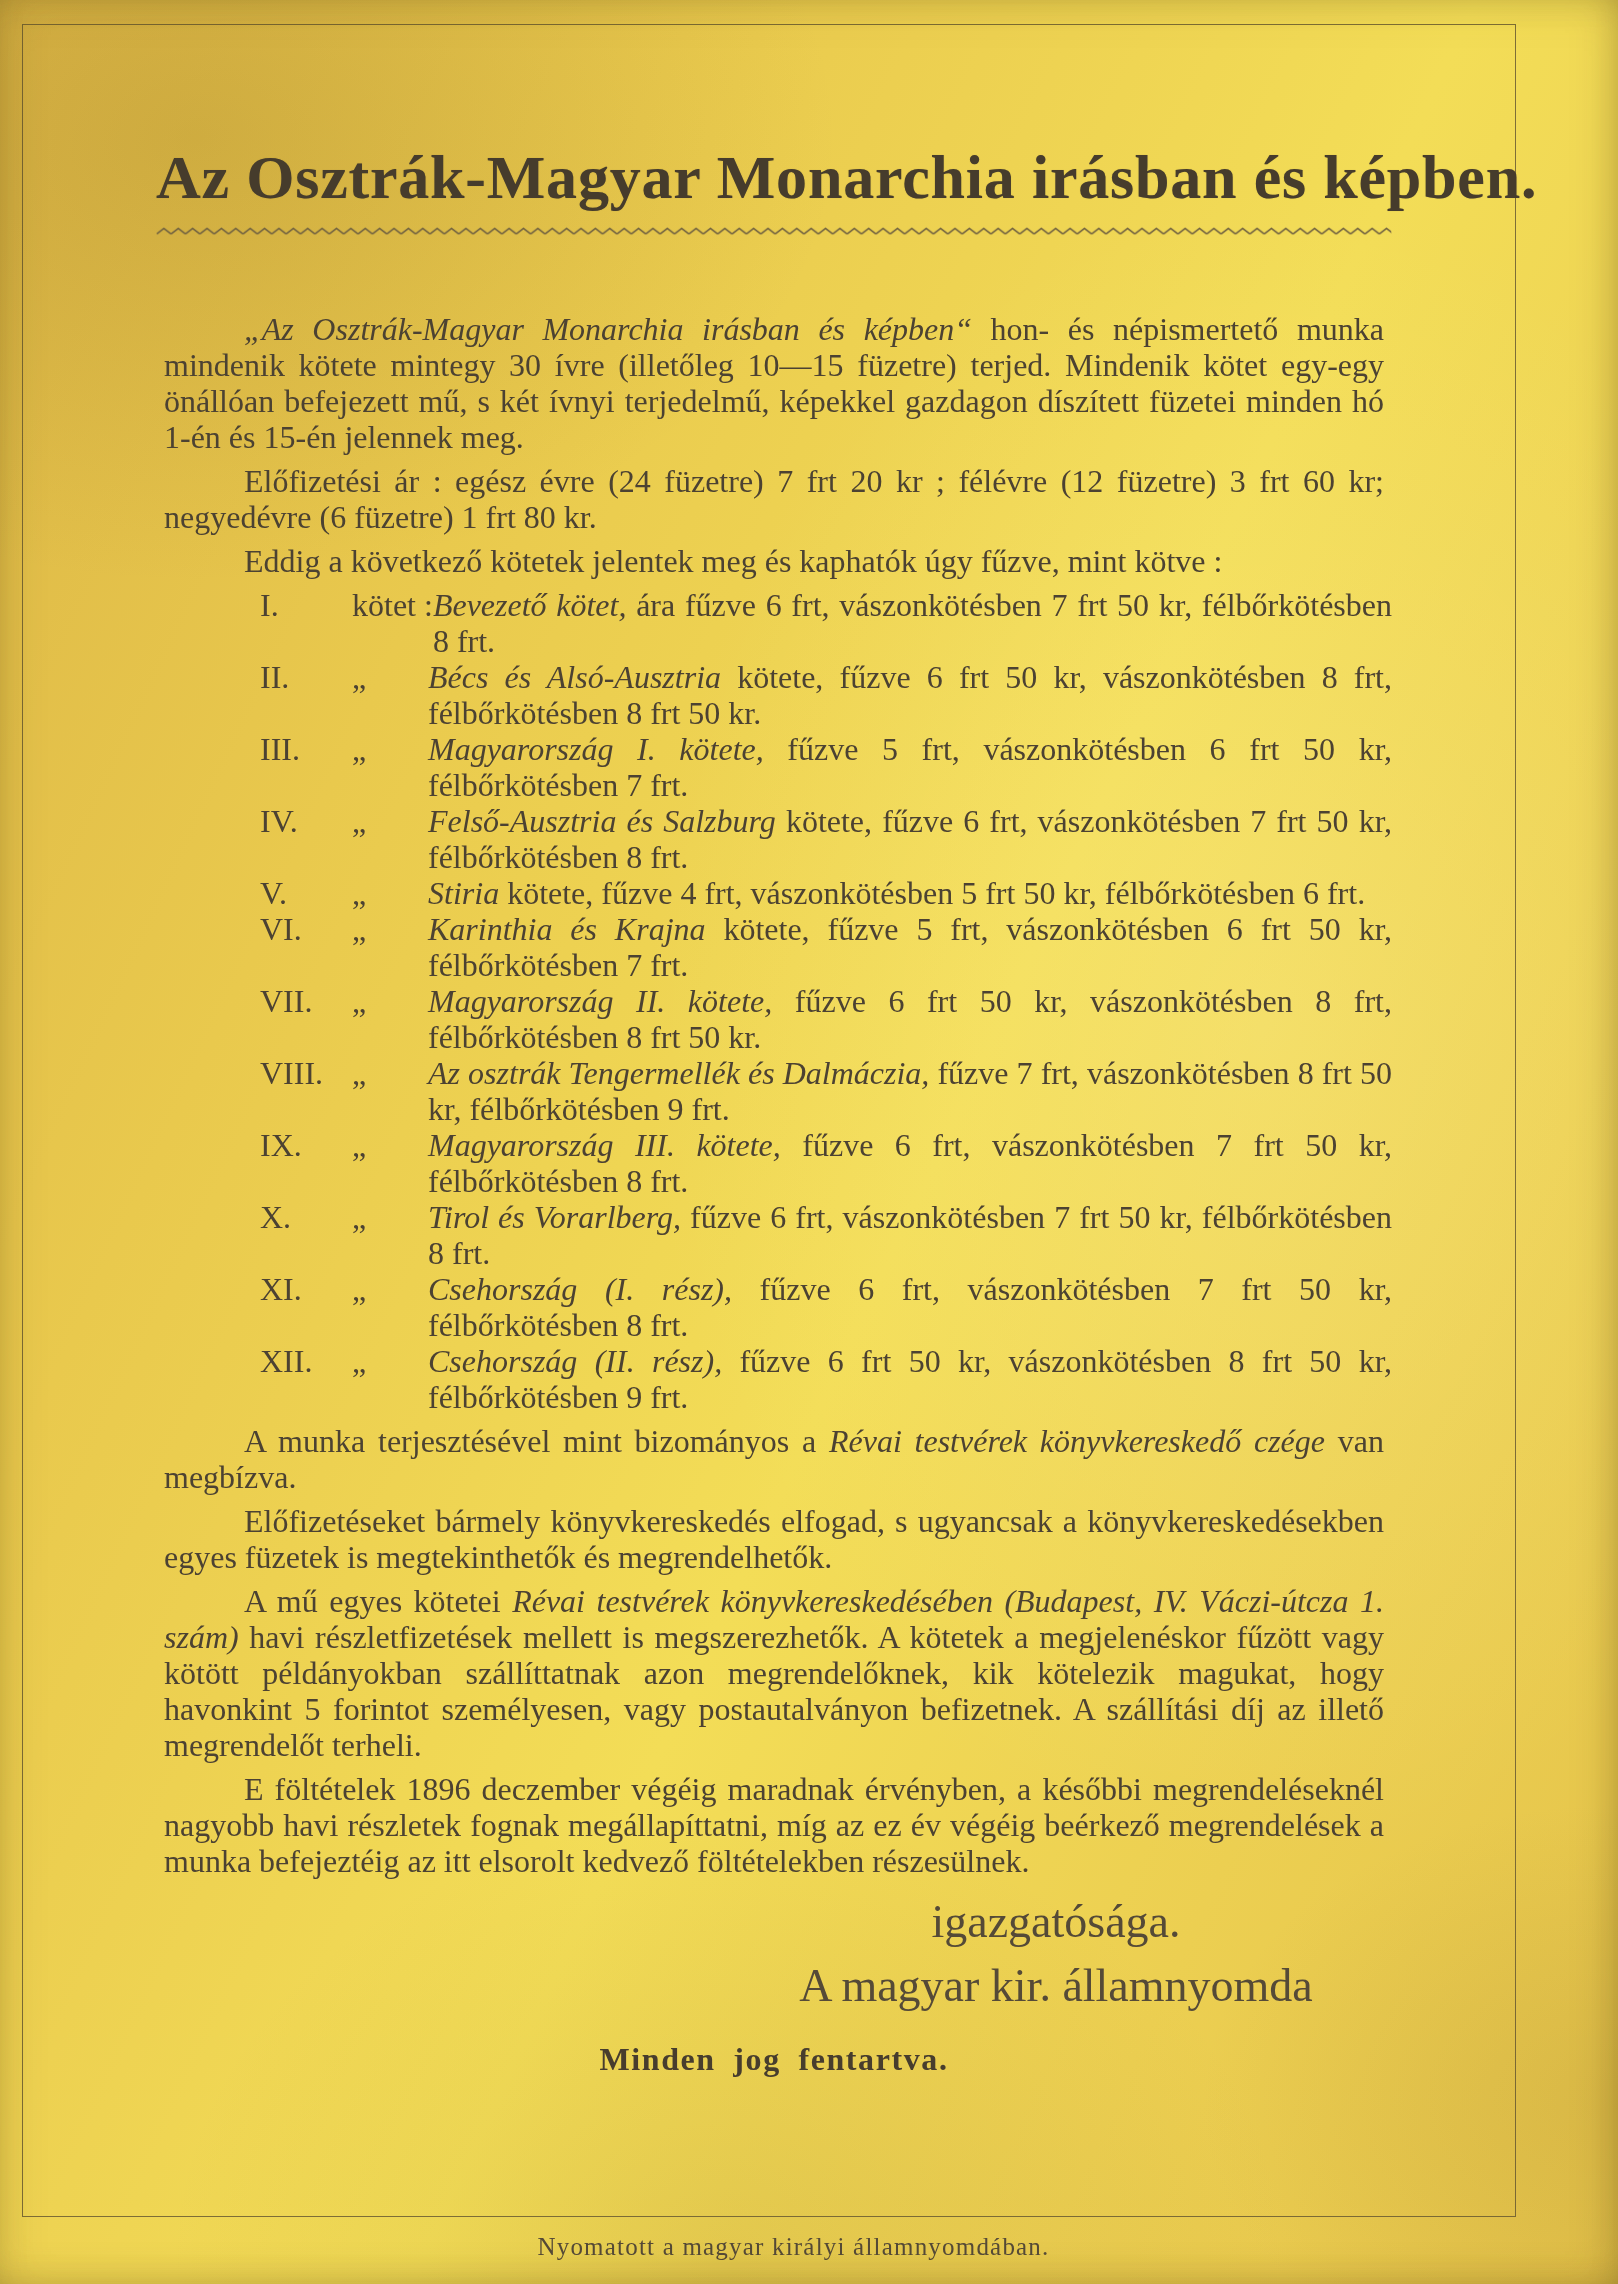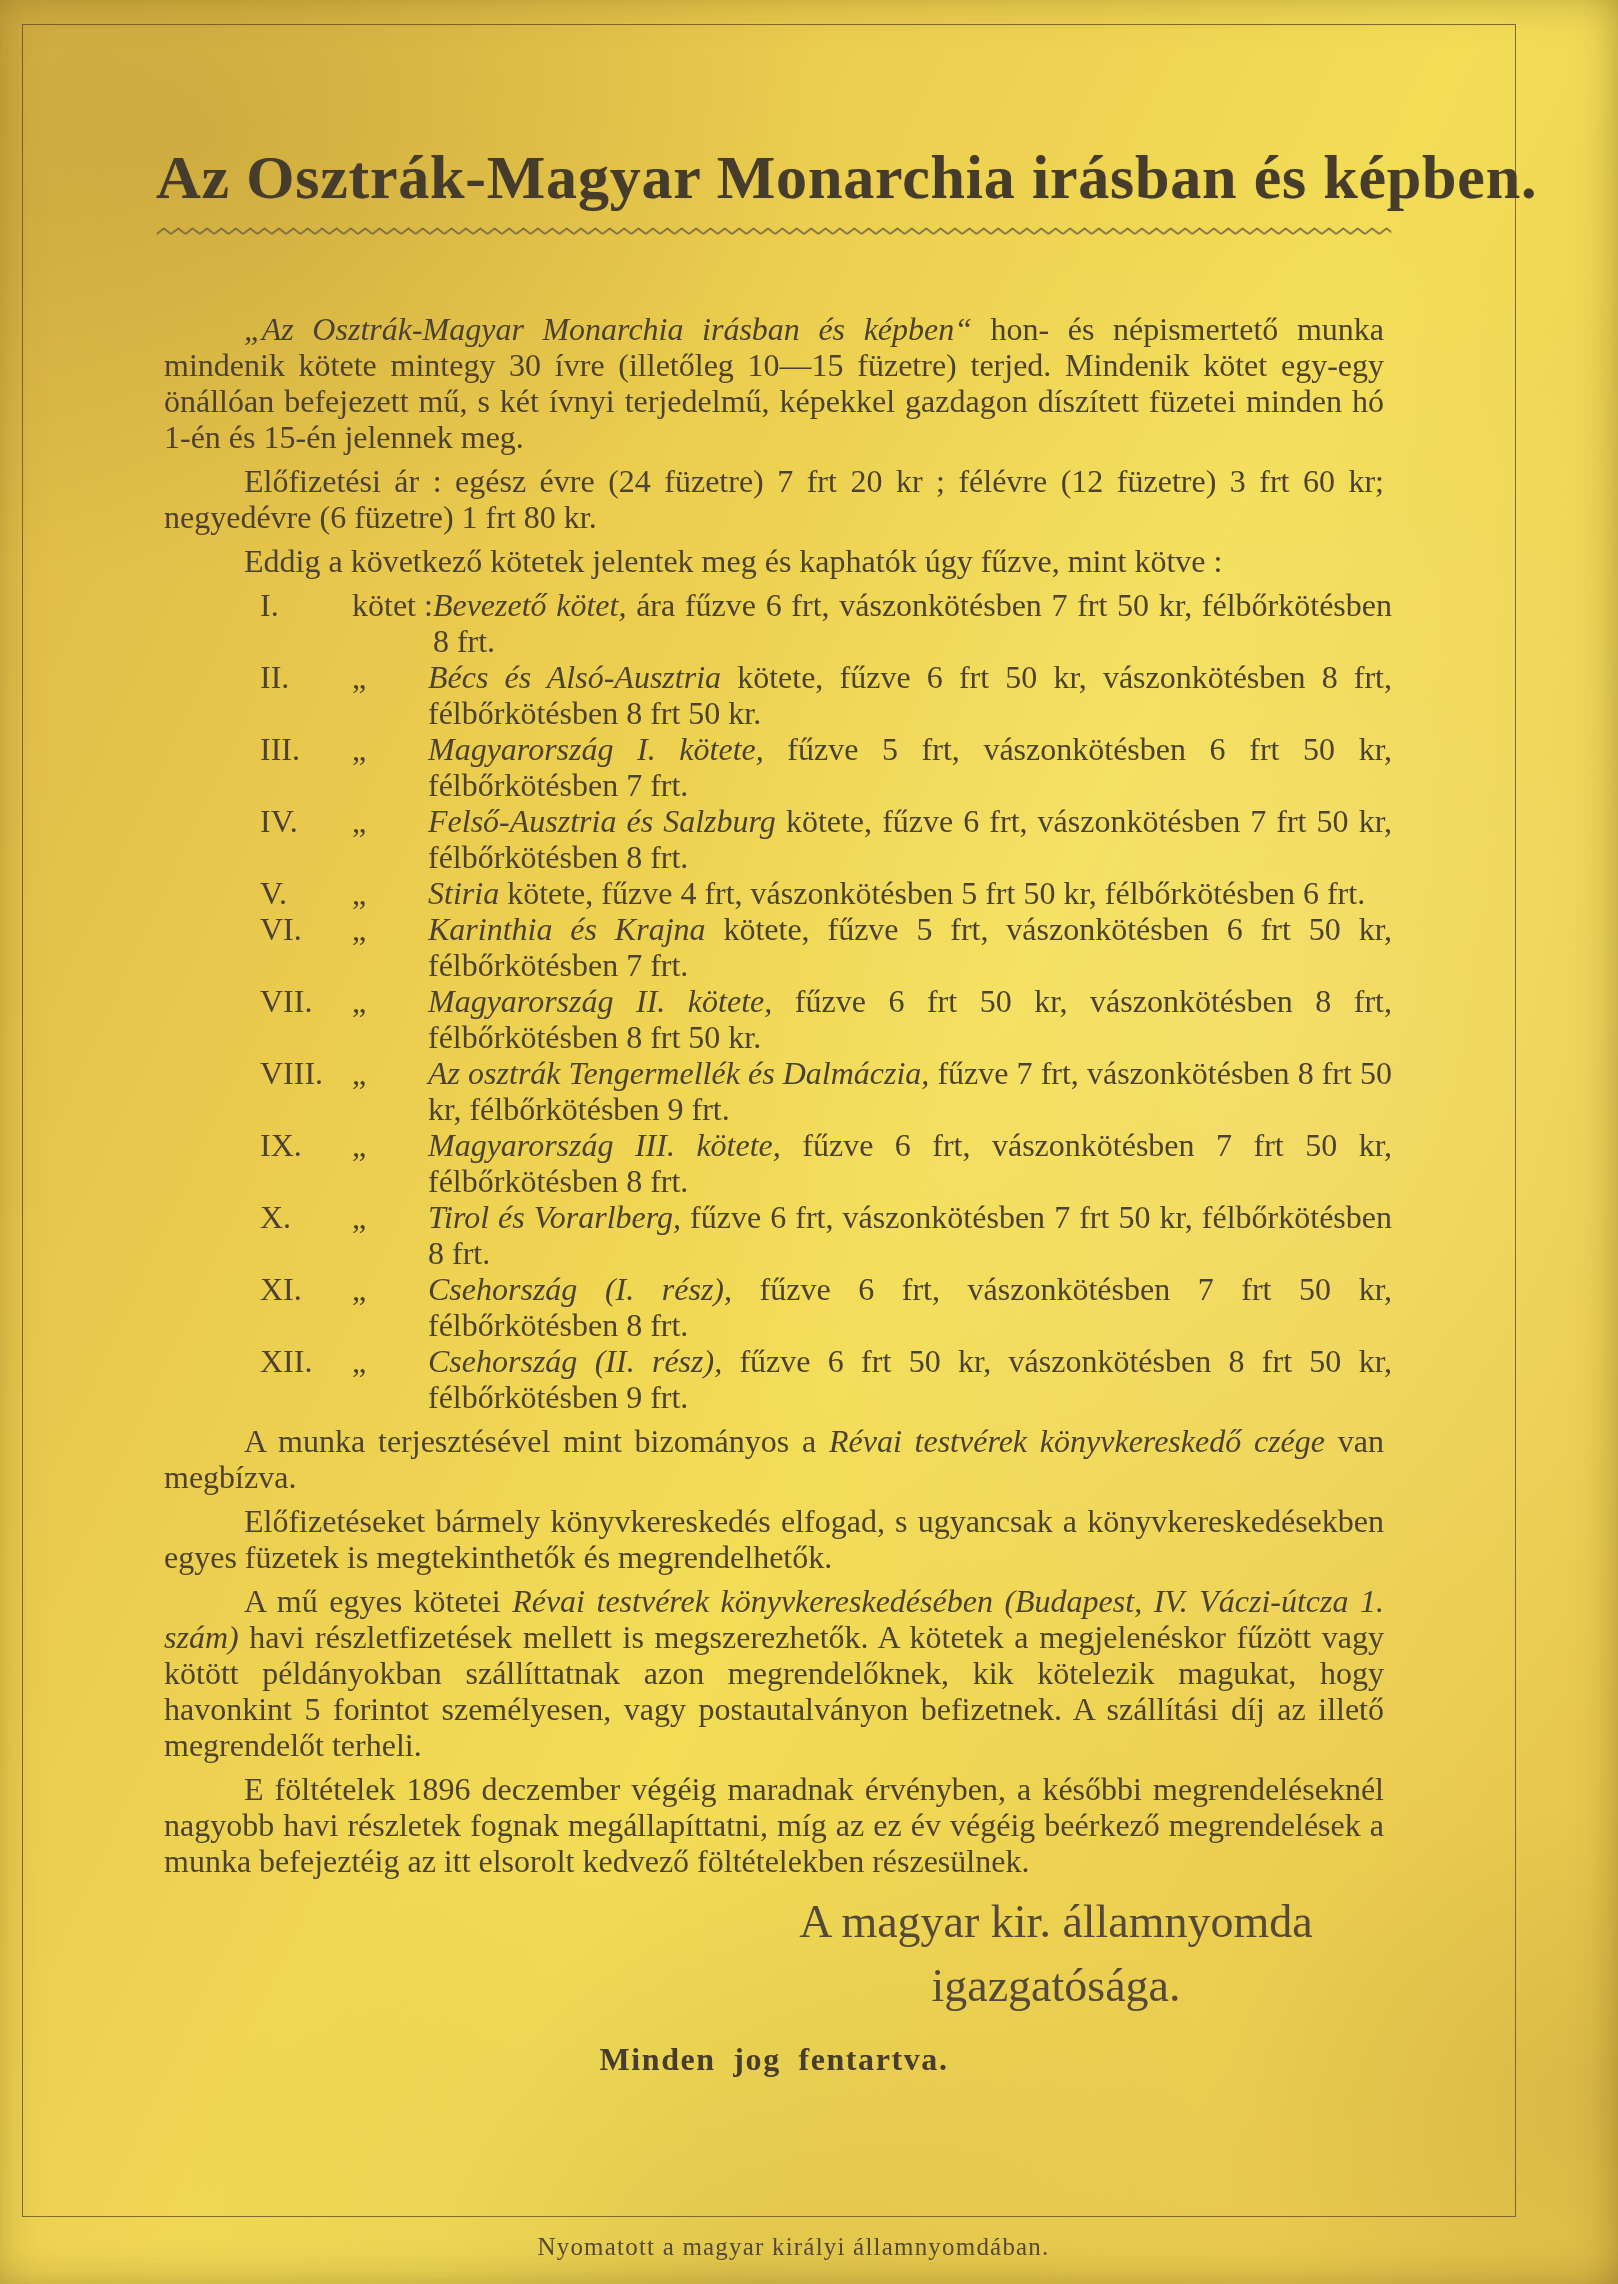--- a/index.html
+++ b/index.html
@@ -158,22 +158,22 @@
           </div>
         </div>
 
       <p><span>A munka terjesztésével mint bizományos a </span><i>Révai testvérek könyvkereskedő czége</i><span> van megbízva.</span></p>
       <p><span>Előfizetéseket bármely könyvkereskedés elfogad, s ugyancsak a könyvkereskedésekben egyes füzetek is megtekinthetők és megrendelhetők.</span></p>
       <p><span>A mű egyes kötetei </span><i>Révai testvérek könyvkereskedésében (Budapest, IV. Váczi-útcza 1. szám)</i><span> havi részletfizetések mellett is megszerezhetők. A kötetek a megjelenéskor fűzött vagy kötött példányokban szállíttatnak azon megrendelőknek, kik kötelezik magukat, hogy havonkint 5 forintot személyesen, vagy postautalványon befizetnek. A szállítási díj az illető megrendelőt terheli.</span></p>
       <p><span>E föltételek 1896 deczember végéig maradnak érvényben, a későbbi megrendeléseknél nagyobb havi részletek fognak megállapíttatni, míg az ez év végéig beérkező megrendelések a munka befejeztéig az itt elsorolt kedvező föltételekben részesülnek.</span></p>
     </div>
 
     <div class="signature">
+      <div>igazgatósága.</div>
       <div>A magyar kir. államnyomda</div>
-      <div>igazgatósága.</div>
     </div>
 
     <div class="notice">Minden jog fentartva.</div>
   </div>
 
   <div class="imprint">Nyomatott a magyar királyi államnyomdában.</div>
 </div>
 
 
 </body></html>

